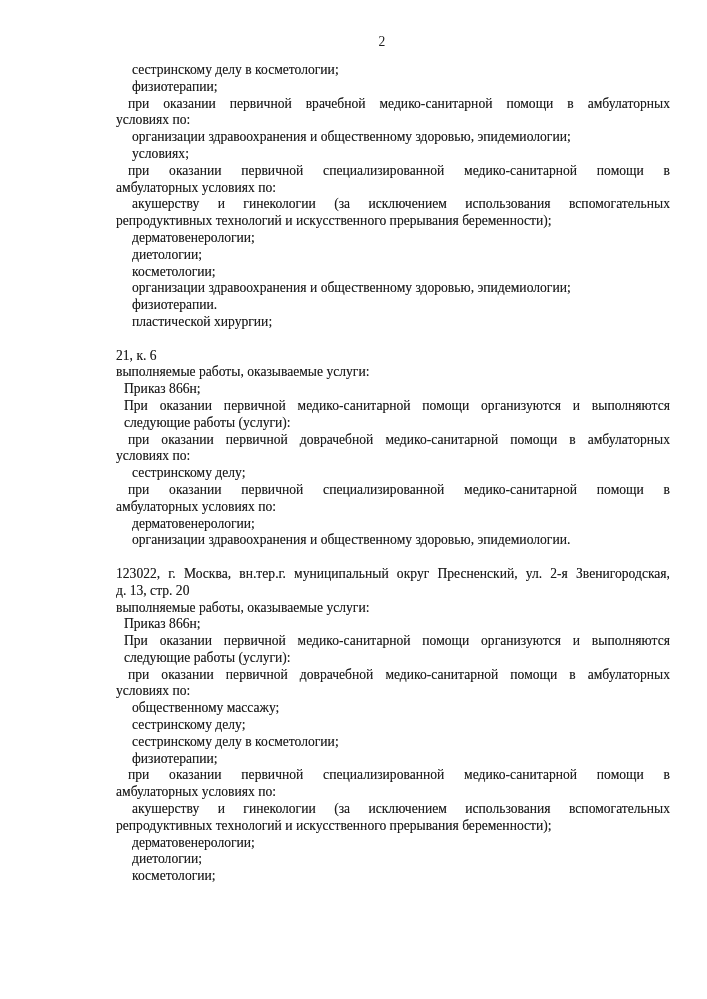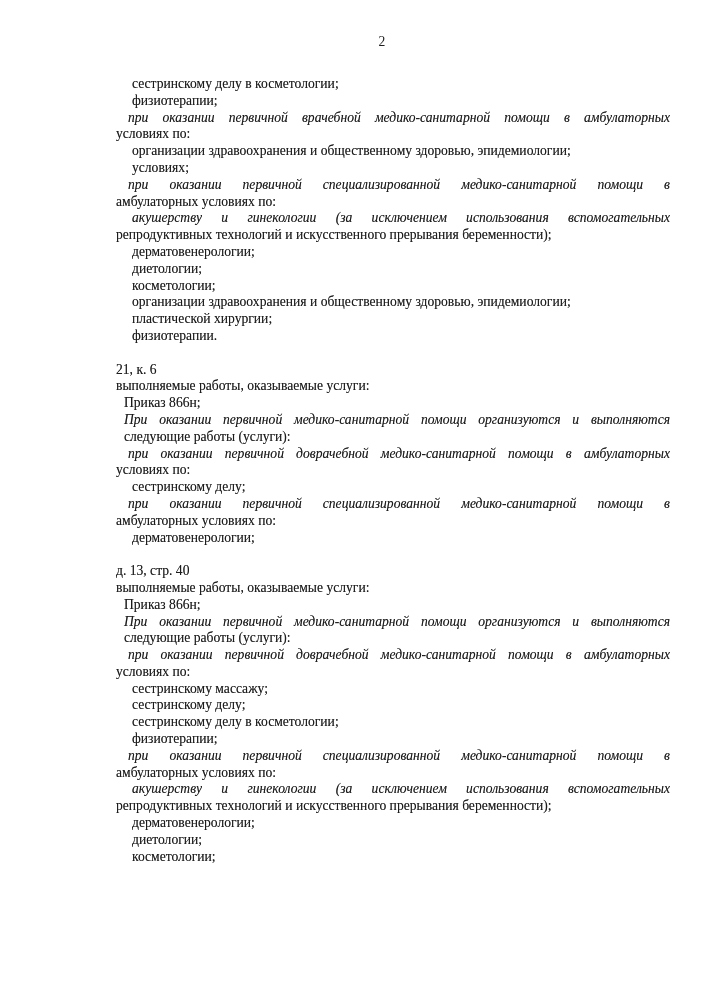--- a/index.html
+++ b/index.html
@@ -20,36 +20,35 @@
     position: absolute;
     top: 34px;
     left: 116px;
     width: 532px;
     text-align: center;
     font-size: 13.6px;
     line-height: 16.8px;
   }
   .text-block {
     position: absolute;
-    top: 76px;
+    top: 62px;
     left: 116px;
     width: 554px;
   }
   .line {
     font-size: 13.6px;
     line-height: 16.8px;
     height: 16.8px;
     white-space: nowrap;
     text-shadow: 0 0 0.4px rgba(0,0,0,0.45);
   }
   .line.justify {
     white-space: normal;
     text-align: justify;
     text-align-last: justify;
-    font-style: italic;
   }
   .indent-1 { padding-left: 8px; }
   .indent-2 { padding-left: 12px; }
   .indent-3 { padding-left: 16px; }
 </style>
 </head>
 <body>
 
 <div class="page">
   <div class="page-number">2</div>
@@ -61,43 +60,45 @@
       <div class="line indent-3">организации здравоохранения и общественному здоровью, эпидемиологии;</div>
       <div class="line indent-3">условиях;</div>
       <div class="line indent-2 justify">при оказании первичной специализированной медико-санитарной помощи в</div>
       <div class="line indent-0">амбулаторных условиях по:</div>
       <div class="line indent-3 justify">акушерству и гинекологии (за исключением использования вспомогательных</div>
       <div class="line indent-0">репродуктивных технологий и искусственного прерывания беременности);</div>
       <div class="line indent-3">дерматовенерологии;</div>
       <div class="line indent-3">диетологии;</div>
       <div class="line indent-3">косметологии;</div>
       <div class="line indent-3">организации здравоохранения и общественному здоровью, эпидемиологии;</div>
+      <div class="line indent-3">физиотерапии.</div>
       <div class="line indent-3">пластической хирургии;</div>
-      <div class="line indent-3">физиотерапии.</div>
       <div class="line indent-0"></div>
       <div class="line indent-0">21, к. 6</div>
       <div class="line indent-0">выполняемые работы, оказываемые услуги:</div>
       <div class="line indent-1">Приказ 866н;</div>
       <div class="line indent-1 justify">При оказании первичной медико-санитарной помощи организуются и выполняются</div>
       <div class="line indent-1">следующие работы (услуги):</div>
       <div class="line indent-2 justify">при оказании первичной доврачебной медико-санитарной помощи в амбулаторных</div>
       <div class="line indent-0">условиях по:</div>
       <div class="line indent-3">сестринскому делу;</div>
       <div class="line indent-2 justify">при оказании первичной специализированной медико-санитарной помощи в</div>
       <div class="line indent-0">амбулаторных условиях по:</div>
       <div class="line indent-3">дерматовенерологии;</div>
+      <div class="line indent-3">организации здравоохранения и общественному здоровью, эпидемиологии.</div>
       <div class="line indent-0"></div>
-      <div class="line indent-0">д. 13, стр. 40</div>
+      <div class="line indent-0 justify">123022, г. Москва, вн.тер.г. муниципальный округ Пресненский, ул. 2-я Звенигородская,</div>
+      <div class="line indent-0">д. 13, стр. 20</div>
       <div class="line indent-0">выполняемые работы, оказываемые услуги:</div>
       <div class="line indent-1">Приказ 866н;</div>
       <div class="line indent-1 justify">При оказании первичной медико-санитарной помощи организуются и выполняются</div>
       <div class="line indent-1">следующие работы (услуги):</div>
       <div class="line indent-2 justify">при оказании первичной доврачебной медико-санитарной помощи в амбулаторных</div>
       <div class="line indent-0">условиях по:</div>
-      <div class="line indent-3">сестринскому массажу;</div>
+      <div class="line indent-3">общественному массажу;</div>
       <div class="line indent-3">сестринскому делу;</div>
       <div class="line indent-3">сестринскому делу в косметологии;</div>
       <div class="line indent-3">физиотерапии;</div>
       <div class="line indent-2 justify">при оказании первичной специализированной медико-санитарной помощи в</div>
       <div class="line indent-0">амбулаторных условиях по:</div>
       <div class="line indent-3 justify">акушерству и гинекологии (за исключением использования вспомогательных</div>
       <div class="line indent-0">репродуктивных технологий и искусственного прерывания беременности);</div>
       <div class="line indent-3">дерматовенерологии;</div>
       <div class="line indent-3">диетологии;</div>
       <div class="line indent-3">косметологии;</div>

